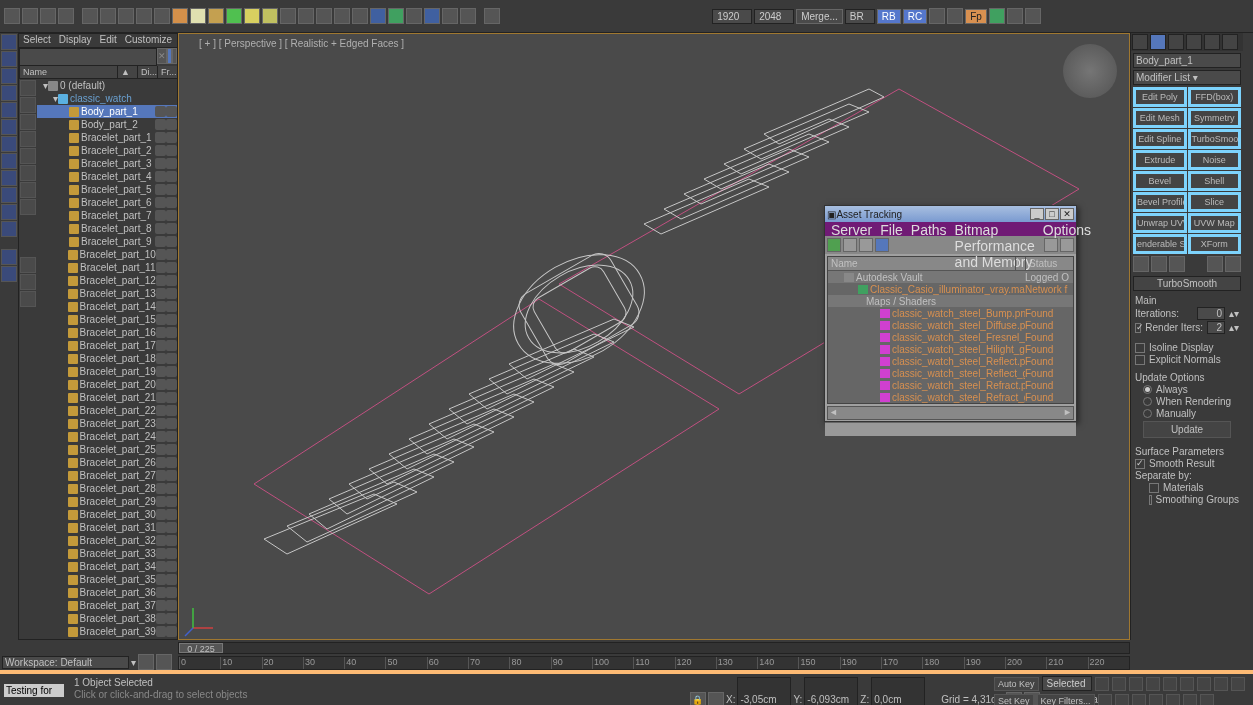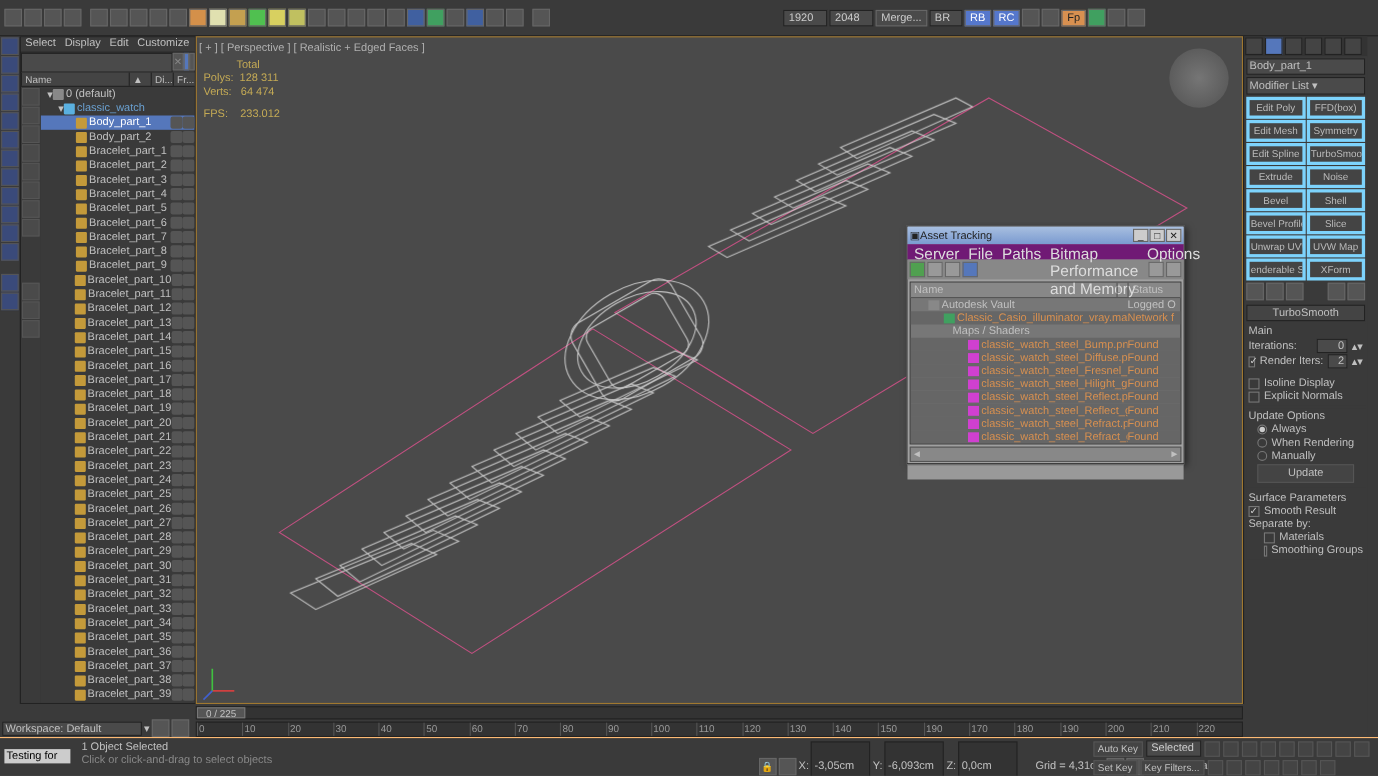--- a/index.html
+++ b/index.html
@@ -29,21 +29,21 @@
 #sce-tb { width:18px; background:#3a3a3a; }
 #sce-list { flex:1; overflow-y:auto; background:#3a3a3a; }
 .node { display:flex; align-items:center; height:13px; font-size:10px; padding-left:2px; white-space:nowrap; }
 .node .ind { display:inline-block; }
 .node .ic { width:10px; height:10px; background:#c49a3a; border-radius:1px; margin-right:2px; }
 .node.sel { background:#5577bb; color:#fff; }
 .nri { width:11px; height:11px; background:#555; border-radius:2px; }
 
 
 #vp { position:absolute; left:178px; top:33px; width:952px; height:607px; background:#4a4a4a; border:1px solid #a07830; }
-#vp-label { position:absolute; left:2px; top:4px; color:#b0b0b0; font-size:10px; }
+#vp-label { position:absolute; left:20px; top:4px; color:#b0b0b0; font-size:10px; }
 #vp-stats { position:absolute; left:6px; top:20px; color:#c4aa55; font-size:10px; line-height:12px; }
 #vp-cube { position:absolute; right:12px; top:10px; width:54px; height:54px; background:radial-gradient(#888,#555); border-radius:50%; opacity:.7; }
 
 
 #cmd { position:absolute; left:1130px; top:33px; width:113px; height:607px; background:#3a3a3a; border-left:1px solid #222; overflow:hidden; }
 #cmd-tabs { height:18px; display:flex; background:#333; }
 .cmd-tab { width:16px; height:16px; background:#444; border:1px solid #222; margin:1px; }
 .cmd-tab.act { background:#5577bb; }
 #cmd-obj { background:#4a4a4a; border:1px solid #222; padding:1px 2px; font-size:10px; margin:2px; }
 #cmd-modlist { background:#4a4a4a; border:1px solid #222; padding:1px 2px; font-size:10px; margin:2px; }
@@ -67,21 +67,21 @@
 
 
 #tl { position:absolute; left:0; top:640px; width:1243px; height:30px; background:#3a3a3a; }
 #tl-slider { position:absolute; left:178px; top:2px; width:952px; height:12px; background:#333; border:1px solid #222; }
 #tl-thumb { position:absolute; left:0; top:0; height:10px; width:44px; background:#555; border:1px solid #777; text-align:center; font-size:9px; }
 #tl-ruler { position:absolute; left:178px; top:16px; width:952px; height:14px; background:#333; border:1px solid #222; display:flex; font-size:9px; }
 .tick { flex:1; border-left:1px solid #555; padding-left:1px; color:#999; position:relative; }
 #ws { position:absolute; left:2px; top:14px; width:170px; display:flex; align-items:center; font-size:10px; gap:2px; }
 #ws .wsdd { background:#4a4a4a; border:1px solid #222; padding:0 2px; flex:1; }
 
-#status { position:absolute; left:0; top:670px; width:1253px; height:35px; background:#3a3a3a; border-top:1px solid #fdba74; font-size:10px; }
+#status { position:absolute; left:0; top:670px; width:1253px; height:35px; background:#3a3a3a; border-top:4px solid #fdba74; font-size:10px; }
 #st-test { position:absolute; left:4px; top:10px; width:60px; background:#ccc; color:#000; padding:1px 2px; }
 #st-sel { position:absolute; left:74px; top:3px; }
 #st-hint { position:absolute; left:74px; top:15px; color:#888; }
 #st-coords { position:absolute; left:690px; top:3px; display:flex; gap:2px; align-items:center; }
 .coord { background:#333; border:1px solid #222; width:54px; padding:16px 2px; font-size:10px; }
 #st-keys { position:absolute; right:4px; top:2px; display:flex; gap:3px; align-items:center; flex-wrap:wrap; width:255px; }
 .kbtn { background:#444; border:1px solid #555; padding:1px 3px; font-size:9px; }
 .ki { width:14px; height:14px; background:#444; border:1px solid #555; }
 
 
@@ -542,27 +542,20 @@
             <span class="nri"></span>
             <span class="nri"></span>
           </div>
         </div>
     </div>
   </div>
 </div>
 
 <div id="vp">
   <div id="vp-label">[ + ] [ Perspective ] [ Realistic + Edged Faces ]</div>
-  <div id="vp-stats">
-    <div style="margin-left:30px"><span>Total</span></div>
-    <div><span>Polys:</span>&nbsp;&nbsp;<span>128 311</span></div>
-    <div><span>Verts:</span>&nbsp;&nbsp;&nbsp;<span>64 474</span></div>
-    <div style="height:8px"></div>
-    <div><span>FPS:</span>&nbsp;&nbsp;&nbsp;&nbsp;<span>233.012</span></div>
-  </div>
   <div id="vp-cube"></div>
   <svg width="952" height="607" style="position:absolute;left:0;top:0;pointer-events:none">
     <g stroke="#c05080" stroke-width="1" fill="none">
       <path d="M 720 55 L 900 155 L 560 360 L 380 250 Z"></path>
       <path d="M 360 265 L 540 375 L 250 560 L 75 450 Z"></path>
     </g>
     <g stroke="#ddd" stroke-width="1" fill="none" opacity="0.85">
 
       <path d="M 585 100 L 690 55 L 705 63 L 600 110 Z"></path>
       <path d="M 565 115 L 670 70 L 690 78 L 582 125 Z"></path>

